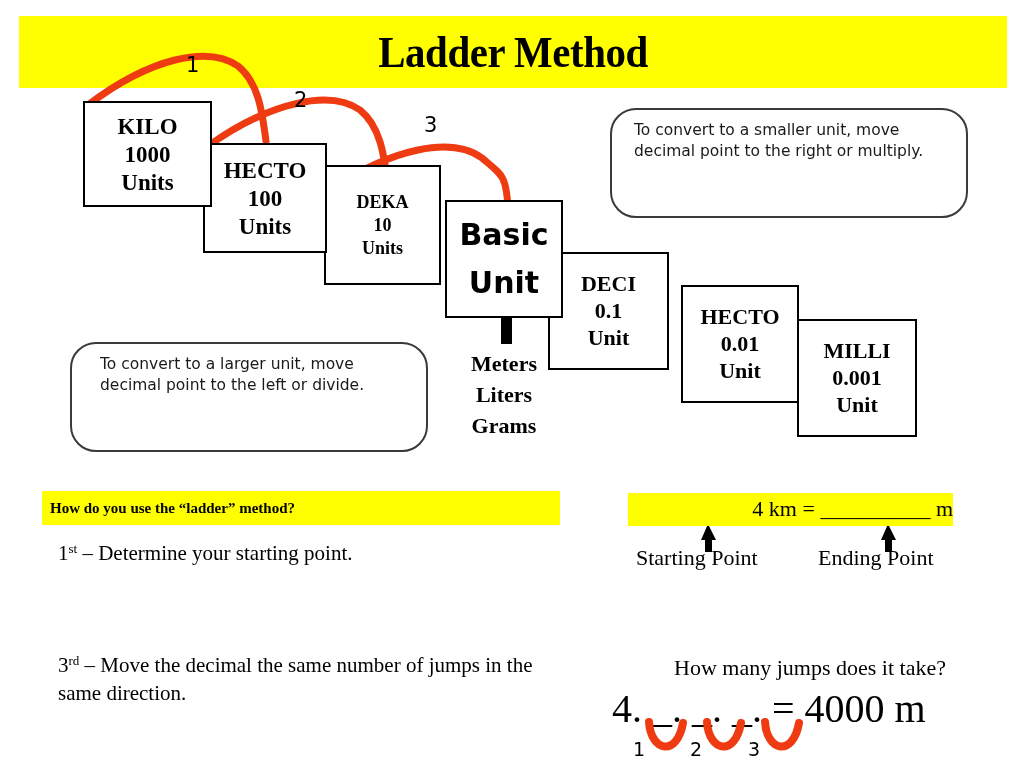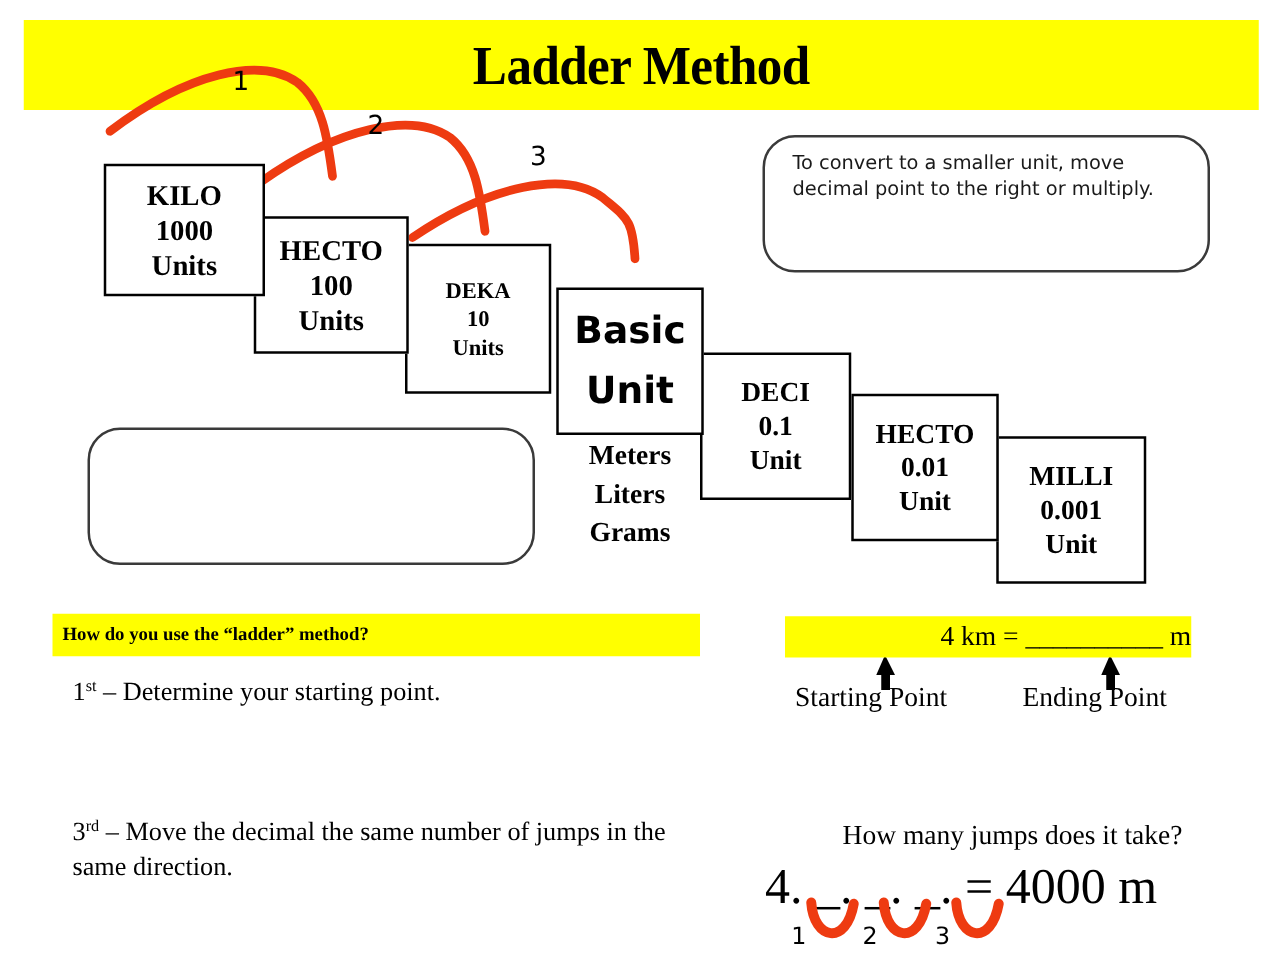--- a/index.html
+++ b/index.html
@@ -38,32 +38,31 @@
     box-sizing:border-box;
     text-align:center;
     font-family:"Liberation Serif",serif;
     font-weight:bold;
     color:#000000;
     display:flex;
     flex-direction:column;
     align-items:center;
     justify-content:center;
     line-height:1.0;
-    margin-top:30px;
   }
   .step-box .ln{display:block;}
   .step-box .ln + .ln{margin-top:5px;}
 
   #box-kilo   {left:83px; top:101px; width:129px;height:106px;font-size:23px;z-index:9;}
   #box-hecto  {left:203px;top:143px; width:124px;height:110px;font-size:23px;z-index:8;}
   #box-deka   {left:324px;top:165px; width:117px;height:120px;font-size:18px;z-index:7;}
   #box-basic  {left:445px;top:200px; width:118px;height:118px;z-index:6;
                font-family:"DejaVu Sans",sans-serif;font-size:30px;gap:16px;}
   #box-basic .ln + .ln{margin-top:2px;}
-  #box-deci   {left:560px;top:252px; width:121px;height:118px;font-size:22px;z-index:5;}
+  #box-deci   {left:548px;top:252px; width:121px;height:118px;font-size:22px;z-index:5;}
   #box-centi  {left:681px;top:285px; width:118px;height:118px;font-size:22px;z-index:4;}
   #box-milli  {left:797px;top:319px; width:120px;height:118px;font-size:22px;z-index:3;}
 
   
   .callout{
     background:#ffffff;
     border:2px solid #3a3a3a;
     border-radius:26px;
     box-sizing:border-box;
   }
@@ -221,20 +220,22 @@
 
   <div class="abs" id="basic-caption" style="white-space:pre-line;">Meters
 Liters
 Grams</div>
 
   <div class="abs callout" id="callout-right"></div>
   <div class="abs callout-text" id="callout-right-text">To convert to a smaller unit, move
 decimal  point to the right or multiply.</div>
 
   <div class="abs callout" id="callout-left"></div>
+  <div class="abs callout-text" id="callout-left-text">To convert to a larger unit, move
+decimal  point to the left or divide.</div>
 
   <div class="abs" id="hl-question"></div>
   <div class="abs" id="question-text">How do you use the “ladder” method?</div>
 
   <div class="abs step-line" id="step-1"><span>1</span><sup>st</sup><span> – Determine your starting point.</span></div>
 
 
   <div class="abs step-line" id="step-3"><span>3</span><sup>rd</sup><span> – Move the decimal the same number of jumps in the same direction.</span></div>
 
   <div class="abs" id="hl-equation"></div>

